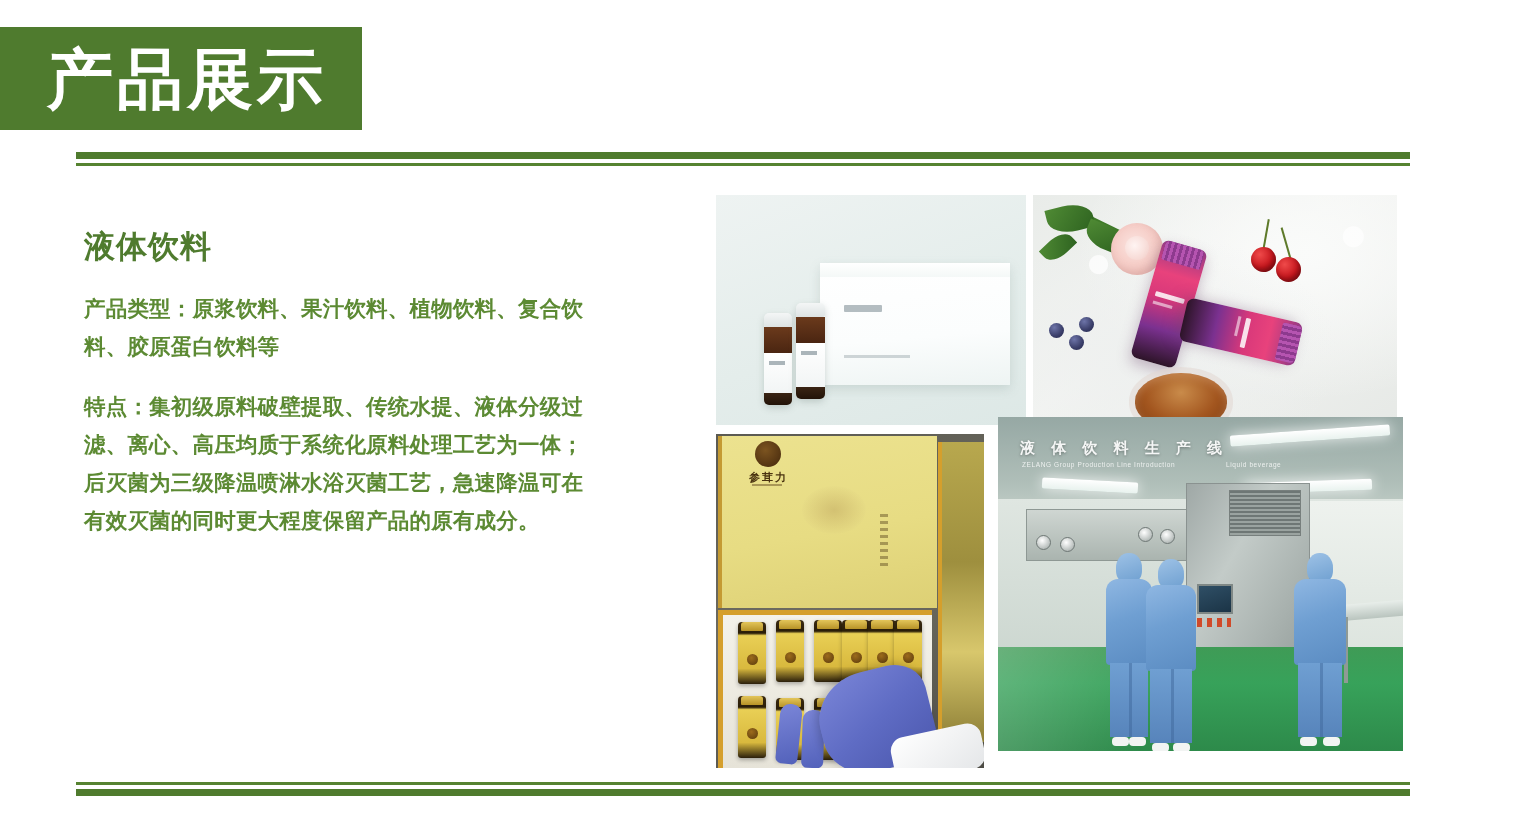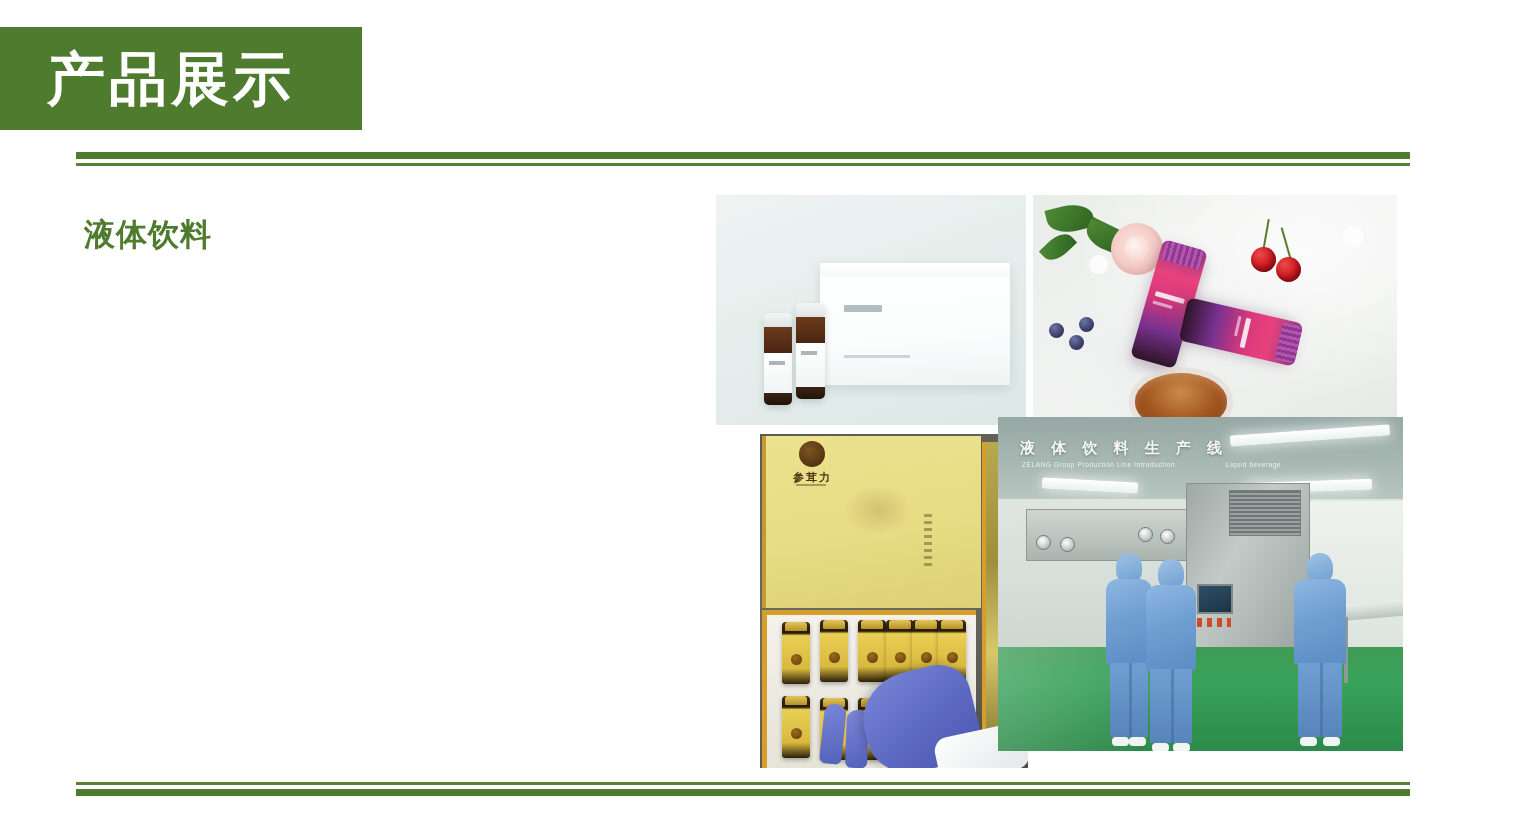--- a/index.html
+++ b/index.html
@@ -21,21 +21,21 @@
     left: 0;
     top: 27px;
     width: 362px;
     height: 103px;
     background: #4F7B2E;
     display: flex;
     align-items: center;
   }
   .header-title {
     color: #ffffff;
-    font-size: 58px;
+    font-size: 66px;
     font-weight: bold;
     letter-spacing: 4px;
     margin-left: 47px;
     line-height: 1;
     white-space: nowrap;
   }
 
   
   .divider {
     position: absolute;
@@ -61,21 +61,21 @@
     position: absolute;
     left: 84px;
     top: 218px;
     width: 500px;
   }
   .section-heading {
     color: #4F7B2E;
     font-size: 31px;
     font-weight: bold;
     letter-spacing: 1px;
-    margin: 0 0 26px 0;
+    margin: 12px 0 26px 0;
     line-height: 1.1;
   }
   .spec-line {
     color: #5C8A33;
     font-size: 21.5px;
     font-weight: bold;
     line-height: 1.78;
     margin: 0 0 21px 0;
     letter-spacing: 0.2px;
   }
@@ -240,21 +240,21 @@
     background: rgba(255,255,255,0.55);
   }
   .p2 .glass {
     position: absolute; left: 102px; top: 178px; width: 92px; height: 56px;
     border-radius: 50% 50% 46% 46%;
     background: radial-gradient(ellipse at 50% 35%, #c98b4a 0%, #a3561f 55%, #7d3b12 100%);
     box-shadow: 0 0 0 6px rgba(225,215,210,0.55), inset 0 3px 8px rgba(255,220,180,0.3);
   }
 
   
-  .p3 { left: 716px; top: 434px; width: 268px; height: 334px; margin-left: 44px; }
+  .p3 { left: 716px; top: 434px; width: 268px; height: 334px; }
   .p3 .bg {
     position: absolute; inset: 0;
     background: linear-gradient(160deg,#5b5a52 0%,#6d6b60 50%,#4d4c45 100%);
   }
   .p3 .lid {
     position: absolute; left: 2px; top: 2px; width: 215px; height: 172px;
     background: linear-gradient(170deg,#ece28f 0%,#e7dc83 55%,#ddd075 100%);
     border-left: 4px solid #c49a33;
   }
   .p3 .lidlogo {
@@ -460,20 +460,22 @@
 </div>
 
 <div class="divider divider-top">
   <div class="rule-thick"></div>
   <div class="rule-gap"></div>
   <div class="rule-thin"></div>
 </div>
 
 <div class="text-column">
   <div class="section-heading">液体饮料</div>
+  <p class="spec-line">产品类型：原浆饮料、果汁饮料、植物饮料、复合饮料、胶原蛋白饮料等</p>
+  <p class="spec-line">特点：集初级原料破壁提取、传统水提、液体分级过滤、离心、高压均质于系统化原料处理工艺为一体；后灭菌为三级降温喷淋水浴灭菌工艺，急速降温可在有效灭菌的同时更大程度保留产品的原有成分。</p>
 </div>
 
 <div class="photo p1">
   <div class="photo-inner">
     <div class="bg"></div>
     <div class="box">
       <div class="boxlogo"></div>
       <div class="boxtext"></div>
     </div>
     <div class="bottle b1">

